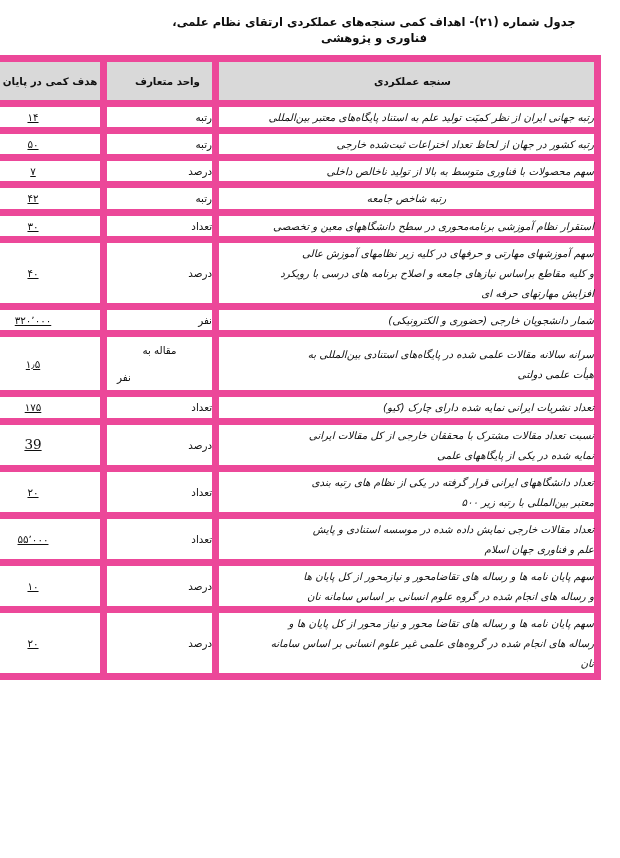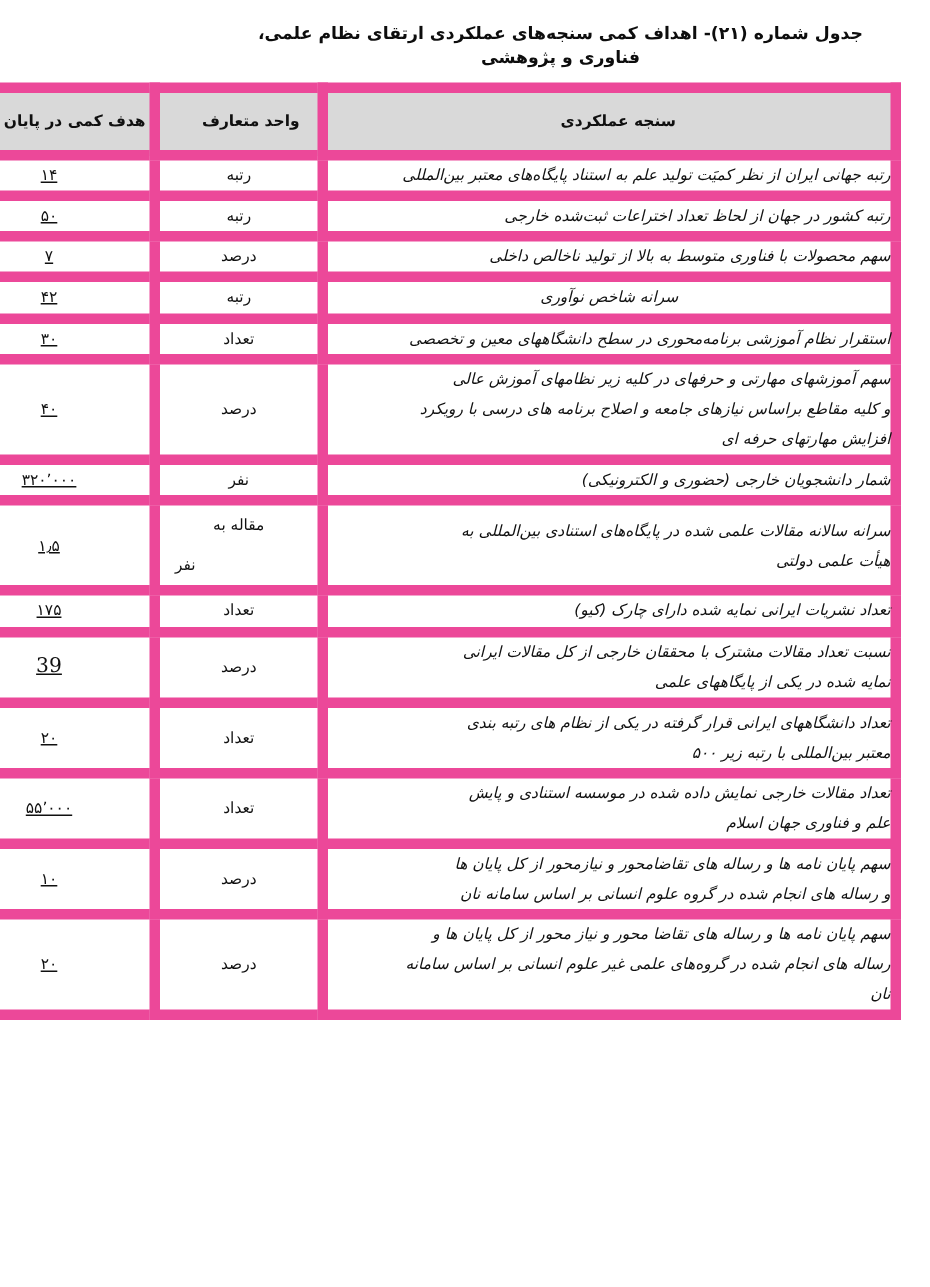--- a/index.html
+++ b/index.html
@@ -62,21 +62,21 @@
   thead th.col-indicator { width: 363px; padding-left: 12px; }
   thead th.col-unit      { width: 89px; padding-left: 16px; }
   thead th.col-target    { width: 134px; }
 
   td.cell-indicator {
     text-align: right;
     padding: 7px 13px 7px 10px;
     font-style: italic;
   }
   td.cell-unit {
-    text-align: center;
+    text-align: right;
     padding: 5px 5px;
   }
   td.cell-unit.two-line {
     text-align: center;
     line-height: 2.6;
     margin-left: 46px;
   }
   td.cell-unit.two-line .u-top {
     display: block;
     text-align: center;
@@ -138,21 +138,21 @@
           </tr>
           <tr>
             <td class="cell-indicator">
               <span class="ind-line l1">سهم محصولات با فناوری متوسط به بالا از تولید ناخالص داخلی</span>
             </td>
             <td class="cell-unit">درصد</td>
             <td class="cell-target">۷</td>
           </tr>
           <tr>
             <td class="cell-indicator ind-center">
-              <span class="ind-line l1" style="text-align: center;">سرانه شاخص نوآوری</span>
+              <span class="ind-line l1" style="text-align: center;">رتبه شاخص جامعه</span>
             </td>
             <td class="cell-unit">رتبه</td>
             <td class="cell-target">۴۲</td>
           </tr>
           <tr>
             <td class="cell-indicator">
               <span class="ind-line l1">استقرار نظام آموزشی برنامه‌محوری در سطح دانشگاههای معین و تخصصی</span>
             </td>
             <td class="cell-unit">تعداد</td>
             <td class="cell-target">۳۰</td>

